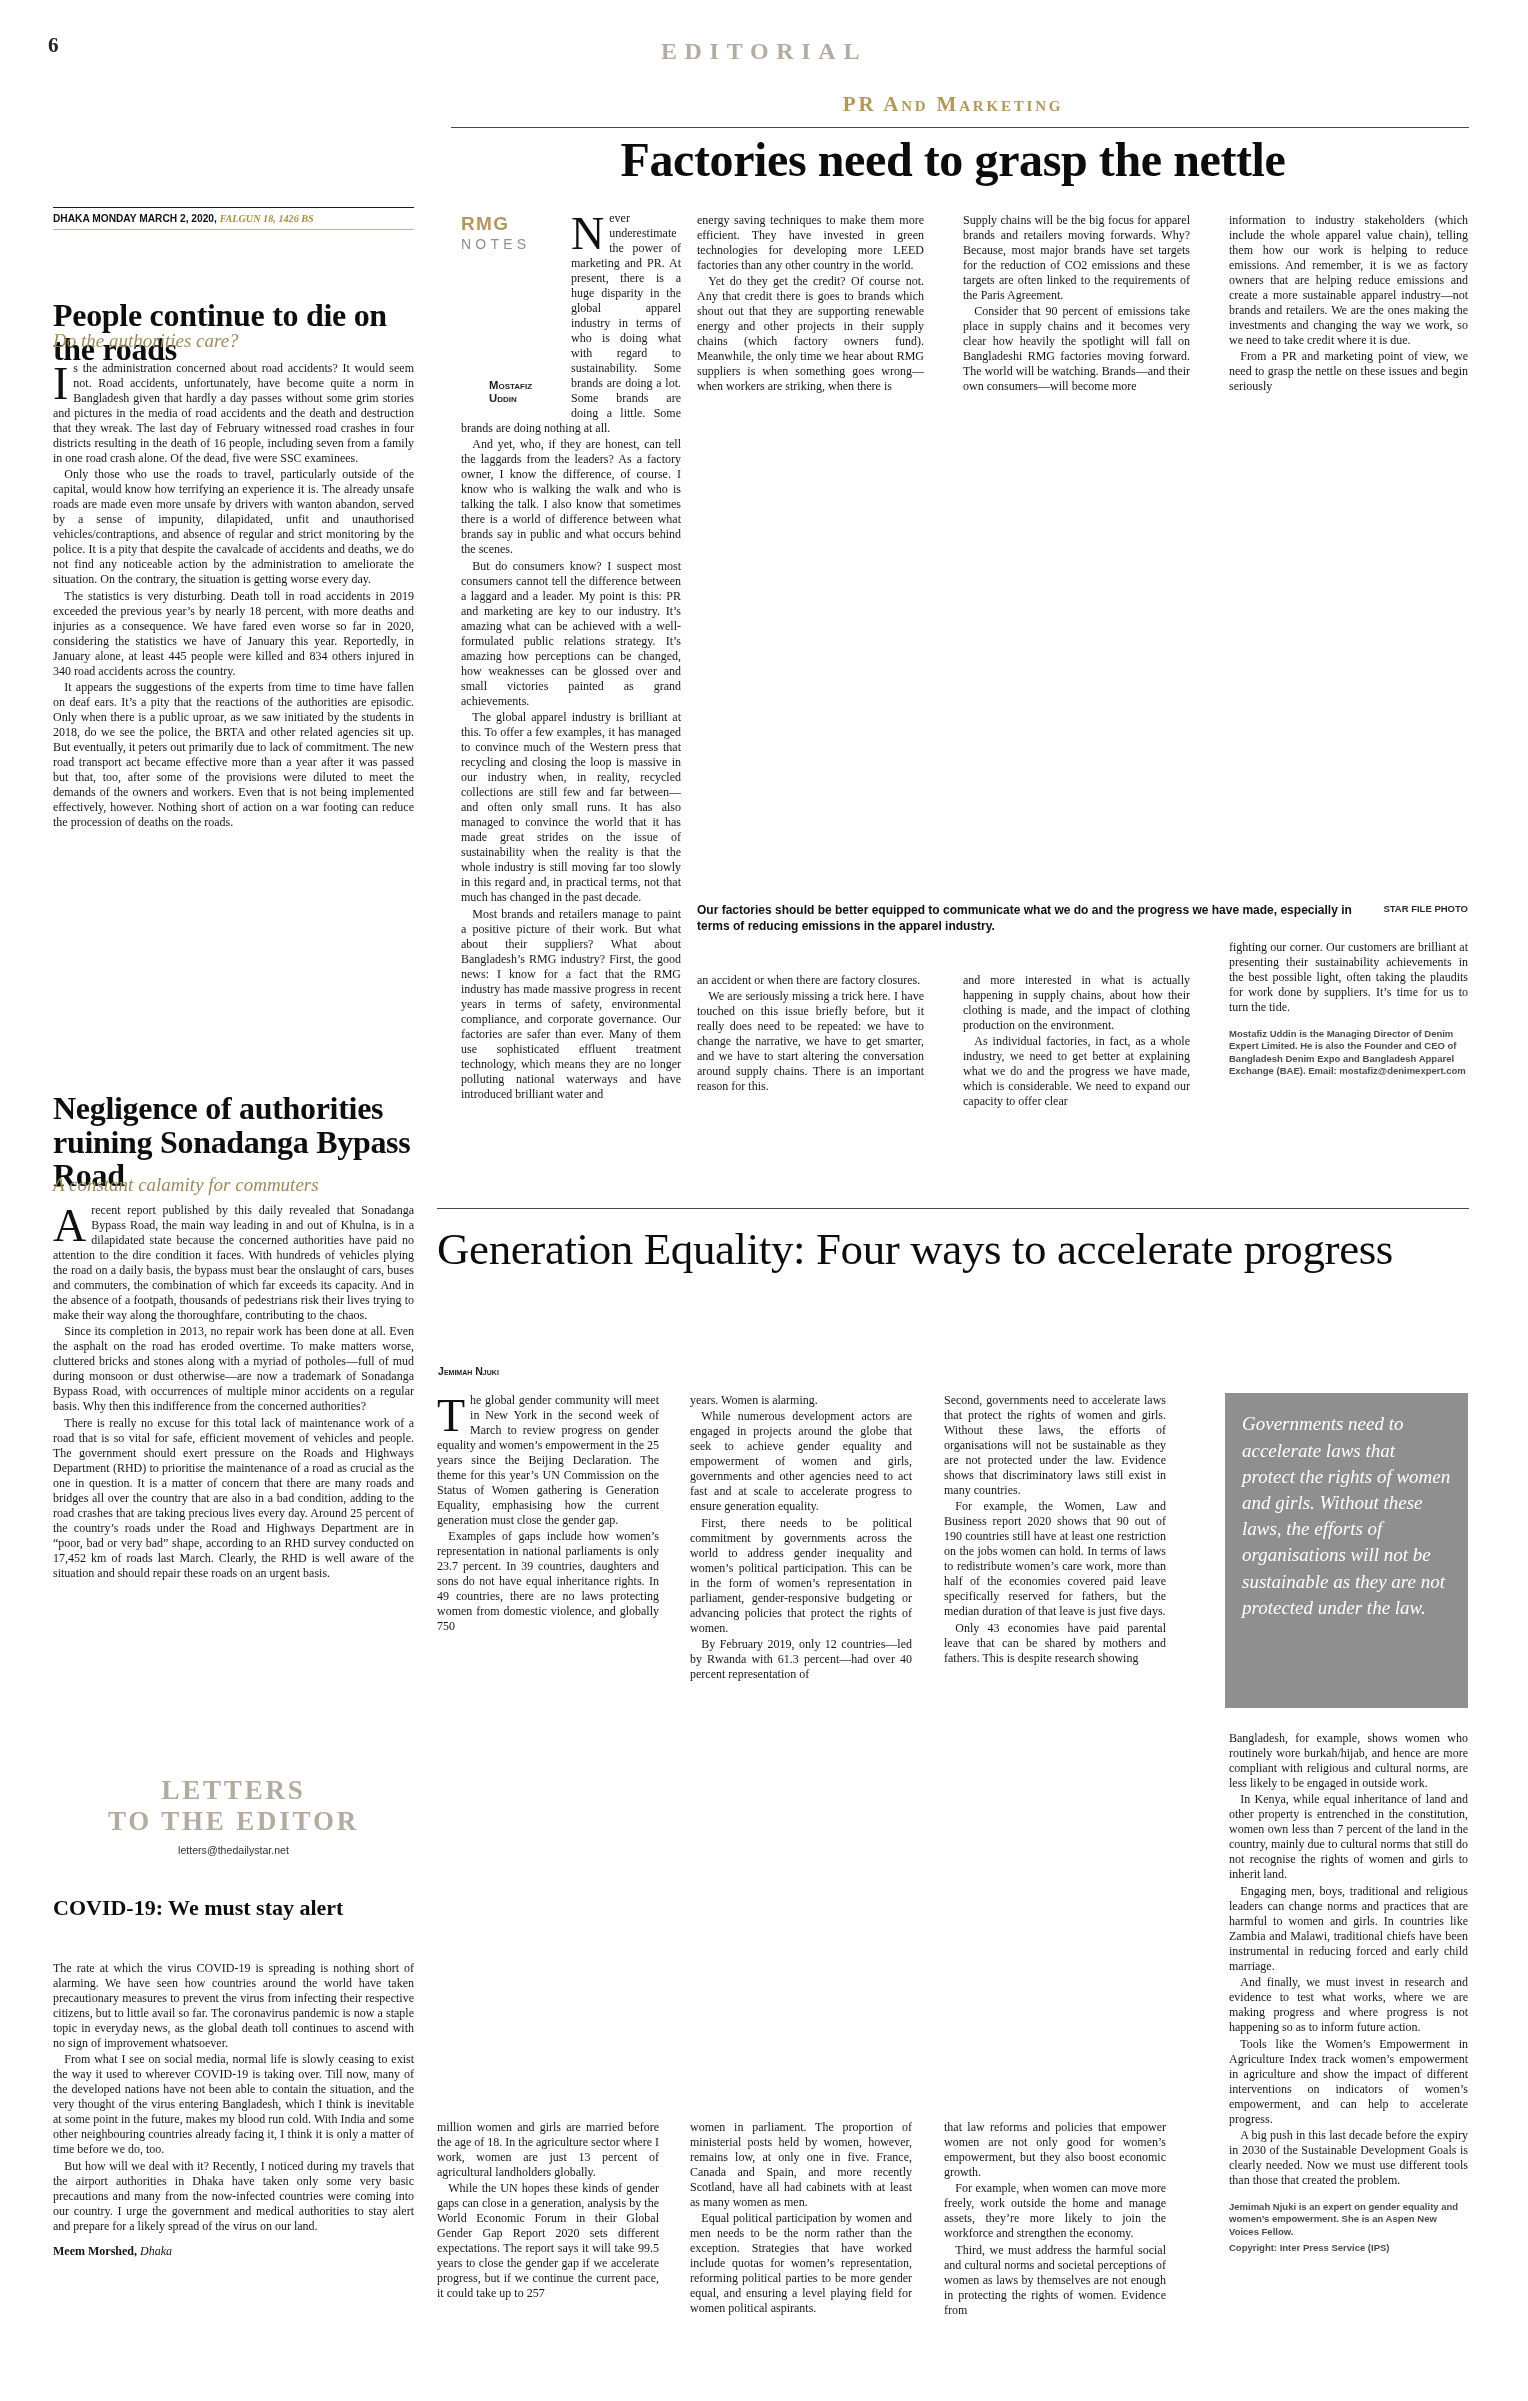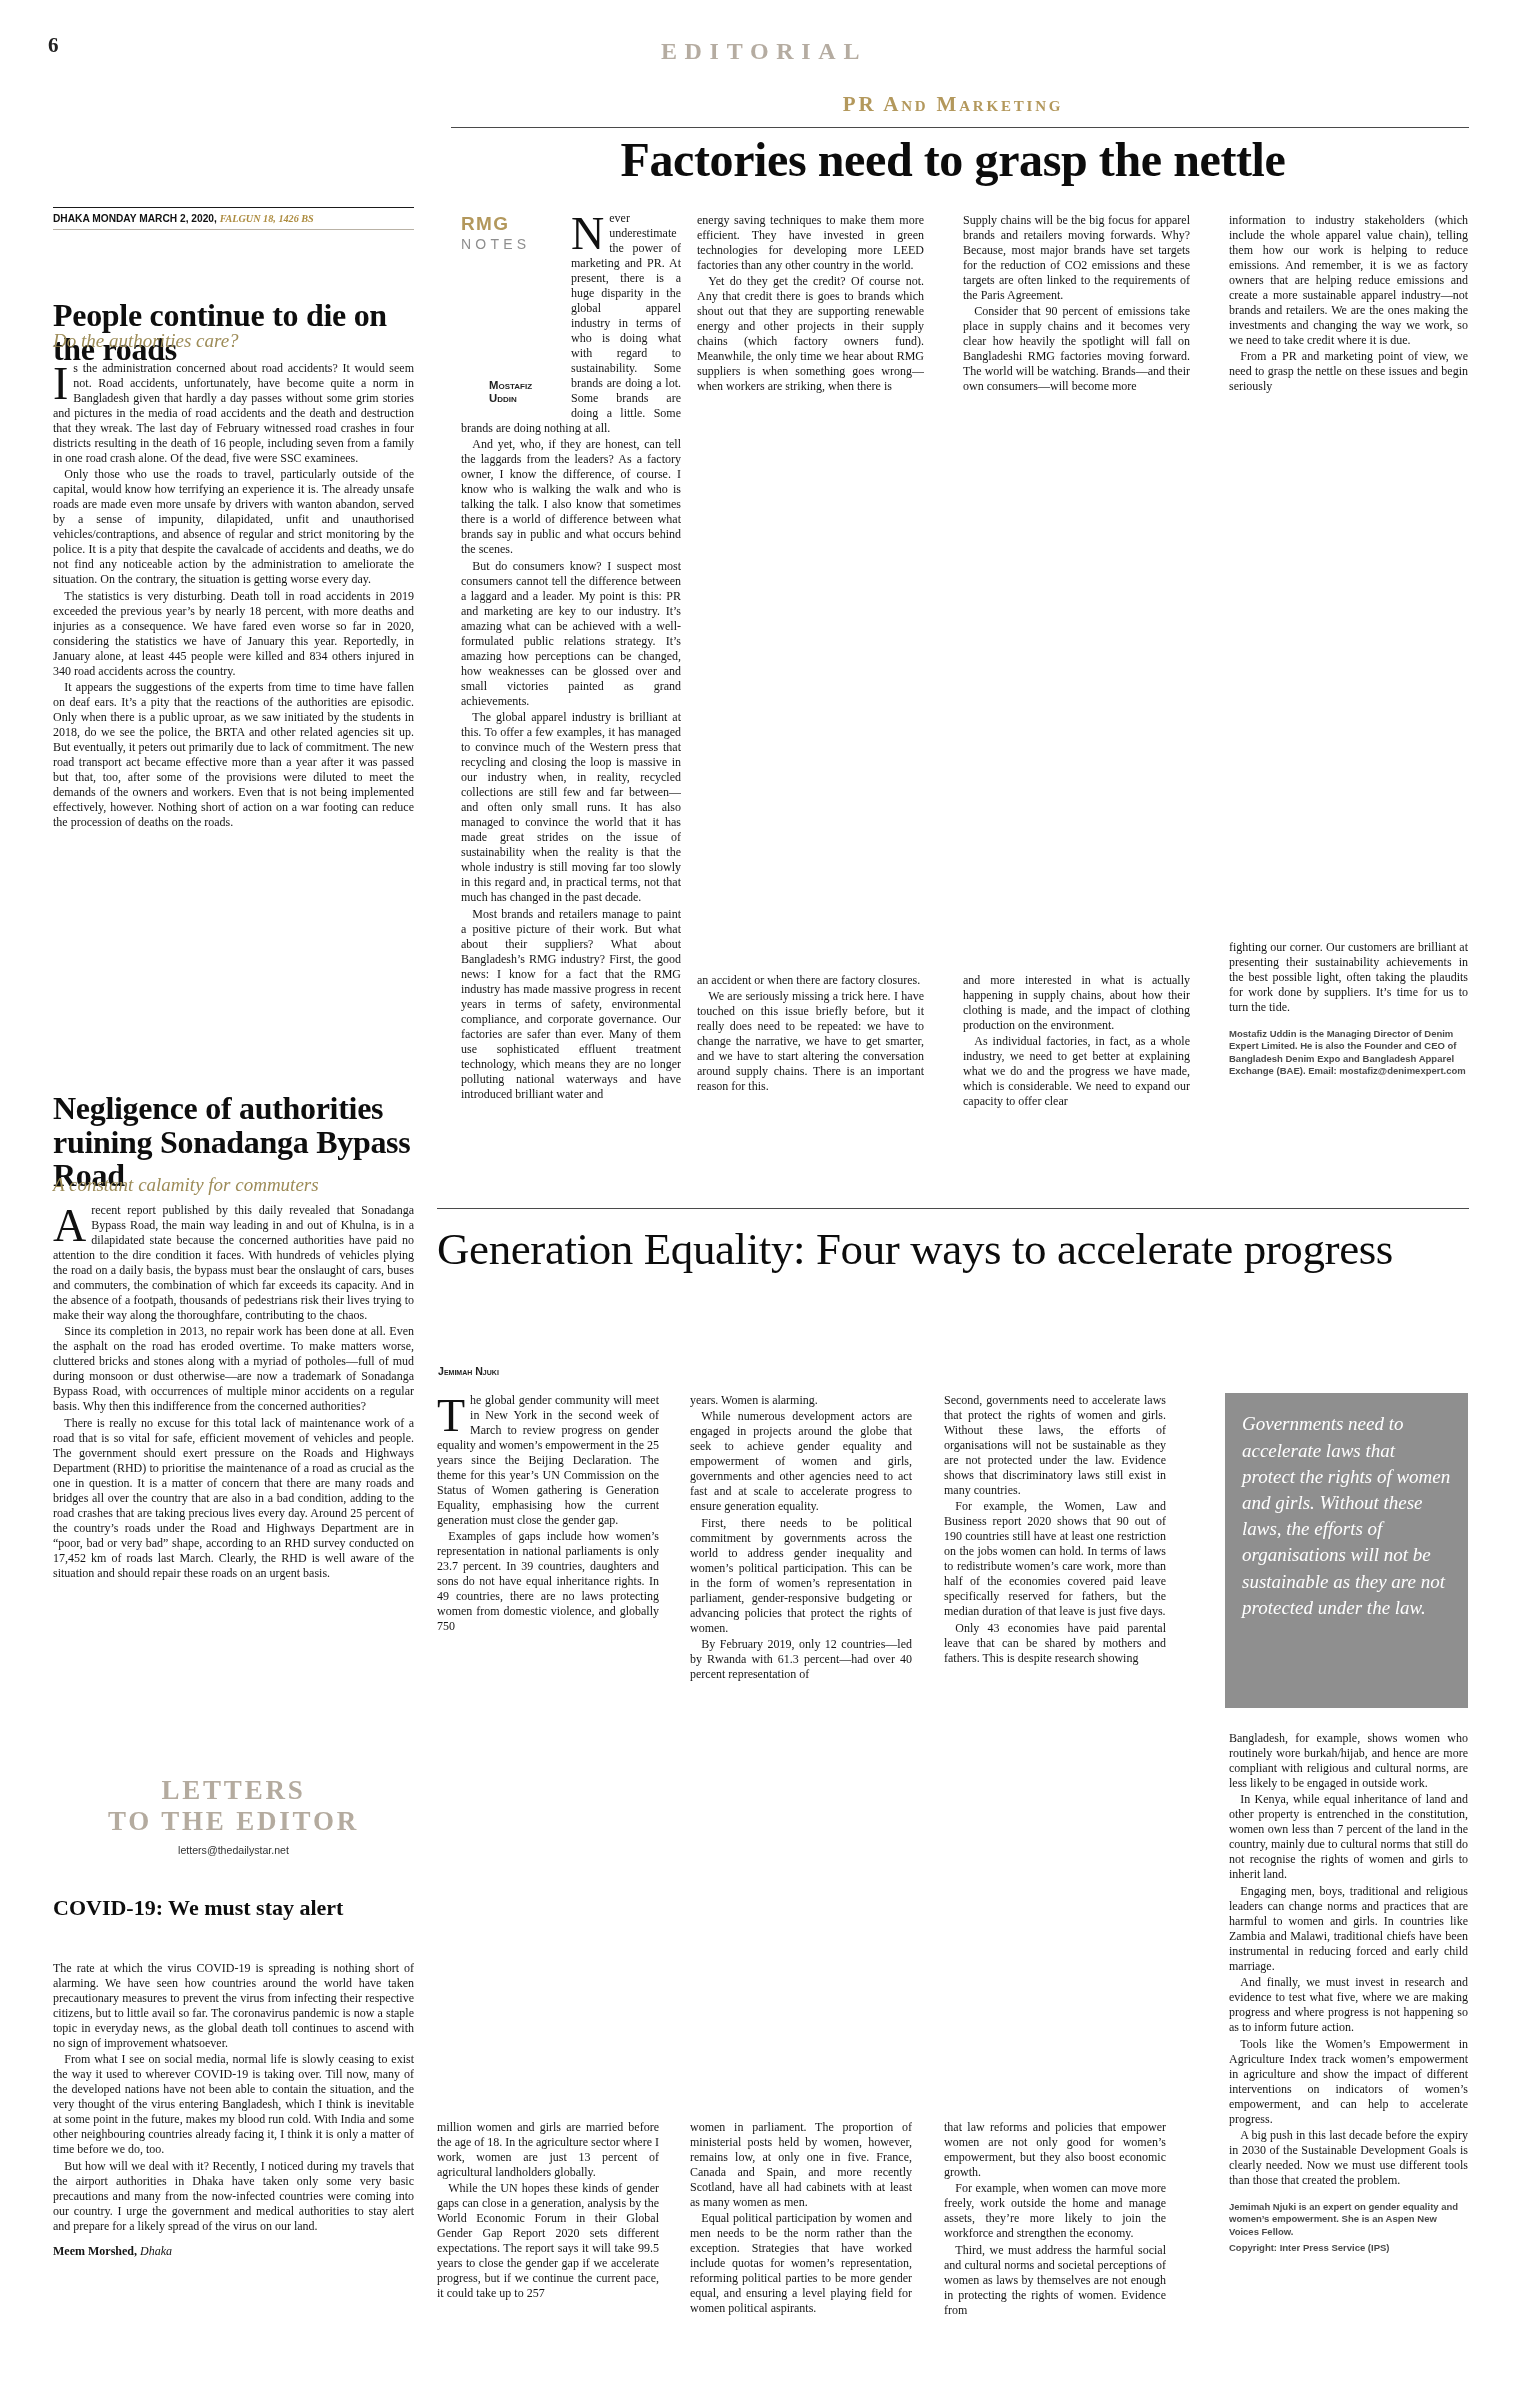--- a/index.html
+++ b/index.html
@@ -148,20 +148,24 @@
       <p>Supply chains will be the big focus for apparel brands and retailers moving forwards. Why? Because, most major brands have set targets for the reduction of CO2 emissions and these targets are often linked to the requirements of the Paris Agreement.</p>
       <p>Consider that 90 percent of emissions take place in supply chains and it becomes very clear how heavily the spotlight will fall on Bangladeshi RMG factories moving forward. The world will be watching. Brands—and their own consumers—will become more</p>
     </div>
   <div class="abs body-text clipped" style="left:1229px; top:213px; width:239px; height:225px;">
       <p>information to industry stakeholders (which include the whole apparel value chain), telling them how our work is helping to reduce emissions. And remember, it is we as factory owners that are helping reduce emissions and create a more sustainable apparel industry—not brands and retailers. We are the ones making the investments and changing the way we work, so we need to take credit where it is due.</p>
       <p>From a PR and marketing point of view, we need to grasp the nettle on these issues and begin seriously</p>
     </div>
 
   <div class="abs photo-ph" style="left:697px; top:468px; width:771px; height:419px;"></div>
 
+  <div class="abs caption-row" style="left:697px; top:903px; width:771px;">
+    <div class="caption-text">Our factories should be better equipped to communicate what we do and the progress we have made, especially in terms of reducing emissions in the apparel industry.</div>
+    <div class="photo-credit">STAR FILE PHOTO</div>
+  </div>
 
   <div class="abs body-text clipped" style="left:697px; top:973px; width:227px; height:204px;">
       <p>an accident or when there are factory closures.</p>
       <p>We are seriously missing a trick here. I have touched on this issue briefly before, but it really does need to be repeated: we have to change the narrative, we have to get smarter, and we have to start altering the conversation around supply chains. There is an important reason for this.</p>
     </div>
   <div class="abs body-text clipped" style="left:963px; top:973px; width:227px; height:204px;">
       <p>and more interested in what is actually happening in supply chains, about how their clothing is made, and the impact of clothing production on the environment.</p>
       <p>As individual factories, in fact, as a whole industry, we need to get better at explaining what we do and the progress we have made, which is considerable. We need to expand our capacity to offer clear</p>
     </div>
   <div class="abs" style="left:1229px; top:940px; width:239px;">
@@ -191,21 +195,21 @@
       <p>Only 43 economies have paid parental leave that can be shared by mothers and fathers. This is despite research showing</p>
     </div>
 
   <div class="abs pull-quote clipped" style="left:1225px; top:1393px; width:243px; height:315px;">Governments need to accelerate laws that protect the rights of women and girls. Without these laws, the efforts of organisations will not be sustainable as they are not protected under the law.</div>
 
   <div class="abs" style="left:1229px; top:1731px; width:239px;">
     <div class="body-text">
         <p>Bangladesh, for example, shows women who routinely wore burkah/hijab, and hence are more compliant with religious and cultural norms, are less likely to be engaged in outside work.</p>
         <p>In Kenya, while equal inheritance of land and other property is entrenched in the constitution, women own less than 7 percent of the land in the country, mainly due to cultural norms that still do not recognise the rights of women and girls to inherit land.</p>
         <p>Engaging men, boys, traditional and religious leaders can change norms and practices that are harmful to women and girls. In countries like Zambia and Malawi, traditional chiefs have been instrumental in reducing forced and early child marriage.</p>
-        <p>And finally, we must invest in research and evidence to test what five, where we are making progress and where progress is not happening so as to inform future action.</p>
+        <p>And finally, we must invest in research and evidence to test what works, where we are making progress and where progress is not happening so as to inform future action.</p>
         <p>Tools like the Women’s Empowerment in Agriculture Index track women’s empowerment in agriculture and show the impact of different interventions on indicators of women’s empowerment, and can help to accelerate progress.</p>
         <p>A big push in this last decade before the expiry in 2030 of the Sustainable Development Goals is clearly needed. Now we must use different tools than those that created the problem.</p>
       </div>
     <div class="bio">Jemimah Njuki is an expert on gender equality and women’s empowerment. She is an Aspen New Voices Fellow.</div>
     <div class="copyright-line">Copyright: Inter Press Service (IPS)</div>
   </div>
 
   <div class="abs photo-ph" style="left:437px; top:1746px; width:761px; height:310px;"></div>
 
 

